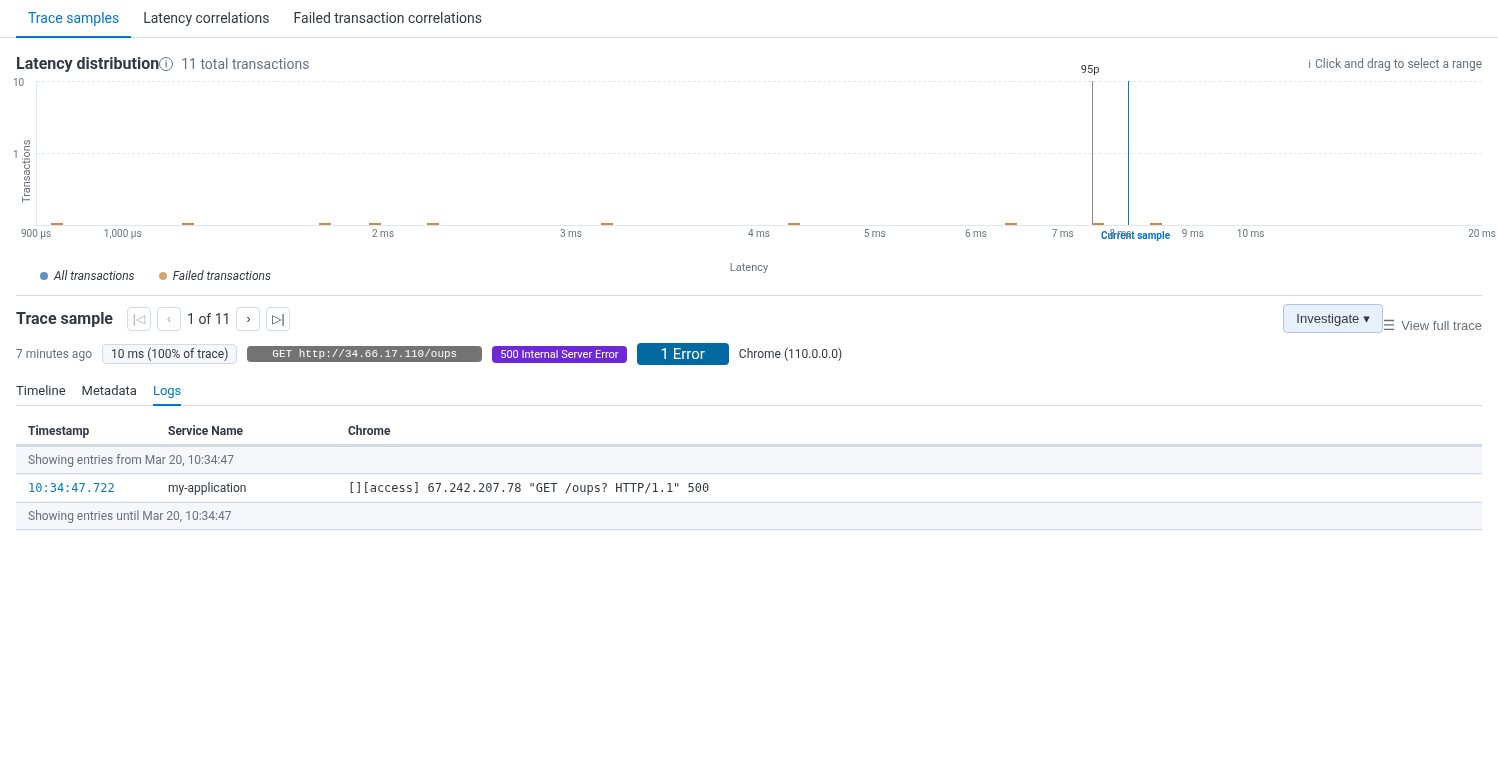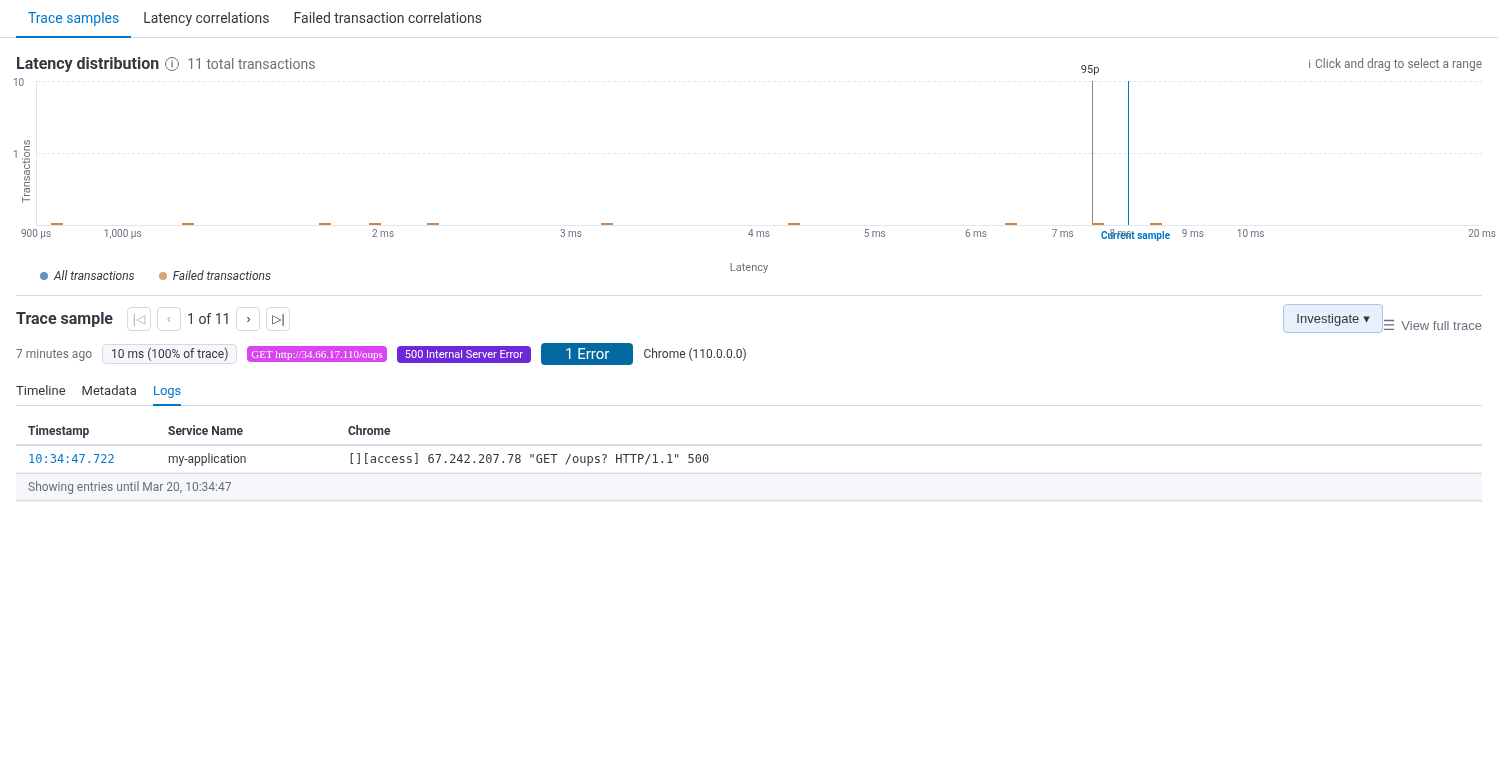--- a/index.html
+++ b/index.html
@@ -31,21 +31,20 @@
     
     .section-header {
       display: flex;
       align-items: center;
       justify-content: space-between;
       margin-bottom: 8px;
     }
     .section-title {
       display: flex;
       align-items: center;
-      gap: 6px;
       font-size: 16px;
       font-weight: 700;
     }
     .info-icon {
       width: 14px; height: 14px;
       border-radius: 50%;
       border: 1px solid #69707d;
       display: inline-flex; align-items: center; justify-content: center;
       font-size: 9px; color: #69707d; cursor: pointer;
     }
@@ -238,26 +237,26 @@
     }
     .trace-time-ago { font-size: 12px; color: #69707d; }
     .trace-duration {
       background: #f5f7fa;
       border: 1px solid #d3dae6;
       border-radius: 4px;
       padding: 2px 8px;
       font-size: 12px;
     }
     .badge-url {
-      background: #d946ef;
+      background: #737373;
       color: #fff;
-      padding: 2px 4px;
+      padding: 2px 25px;
       border-radius: 4px;
       font-size: 11px;
-      font-family: Liberation Serif, serif;
+      font-family: Liberation Mono, monospace;
     }
     .badge-error {
       background: #6d28d9;
       color: #fff;
       padding: 2px 8px;
       border-radius: 4px;
       font-size: 11px;
     }
     .badge-count {
       background: #0369a1;
@@ -479,20 +478,25 @@
   <div>
     <table class="logs-table">
       <thead>
         <tr>
           <th style="width:140px;">Timestamp</th>
           <th style="width:180px;">Service Name</th>
           <th>Chrome</th>
         </tr>
       </thead>
       <tbody>
+        <tr>
+          <td colspan="3" style="padding:0;">
+            <div class="showing-entries">Showing entries from Mar 20, 10:34:47</div>
+          </td>
+        </tr>
         <tr class="table-row">
           <td><span class="log-timestamp">10:34:47.722</span></td>
           <td><span class="log-service">my-application</span></td>
           <td><span class="log-message">[][access] 67.242.207.78  "GET /oups? HTTP/1.1" 500</span></td>
         </tr>
         <tr>
           <td colspan="3" style="padding:0;">
             <div class="showing-entries">Showing entries until Mar 20, 10:34:47</div>
           </td>
         </tr>

